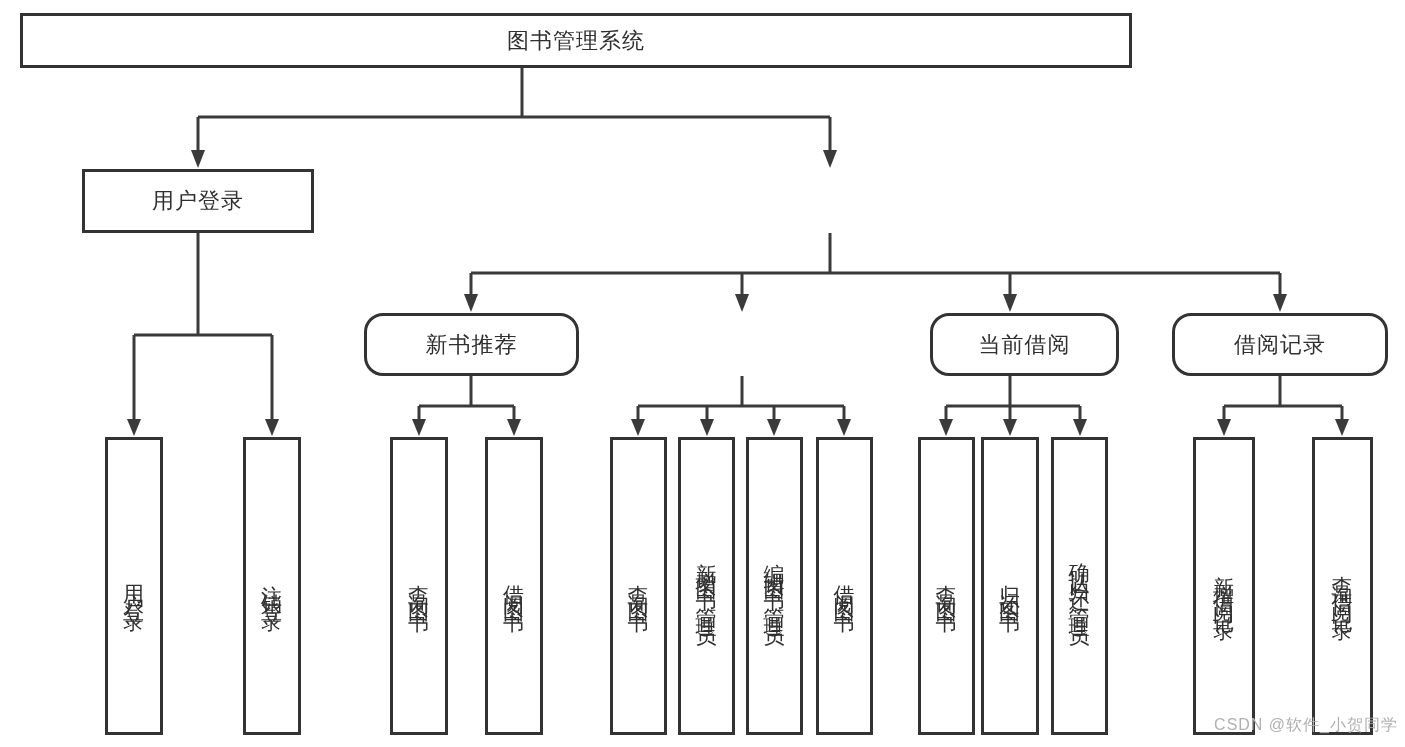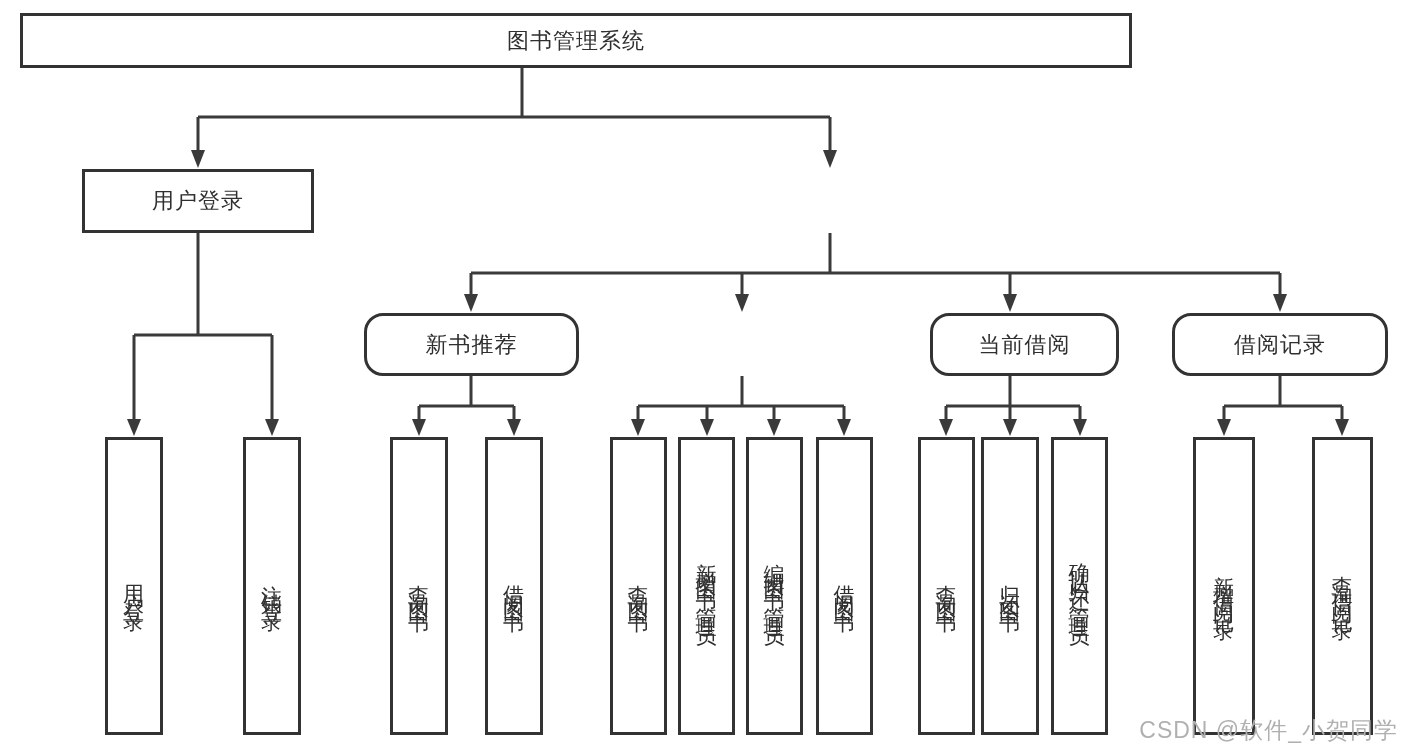--- a/index.html
+++ b/index.html
@@ -60,21 +60,21 @@
   .lf-c3{left:746px;}
   .lf-c4{left:816px;}
   .lf-d1{left:918px;}
   .lf-d2{left:981px;width:58px;}
   .lf-d3{left:1051px;}
   .lf-e1{left:1193px;width:62px;}
   .lf-e2{left:1312px;width:61px;}
   .watermark{
     position:absolute;
     right:7px;top:715px;
-    font-size:23px;
+    font-size:16px;
     color:var(--watermark);
     letter-spacing:1px;
     z-index:5;
     white-space:nowrap;
   }
 </style>
 </head>
 <body>
 
 <div class="canvas">

